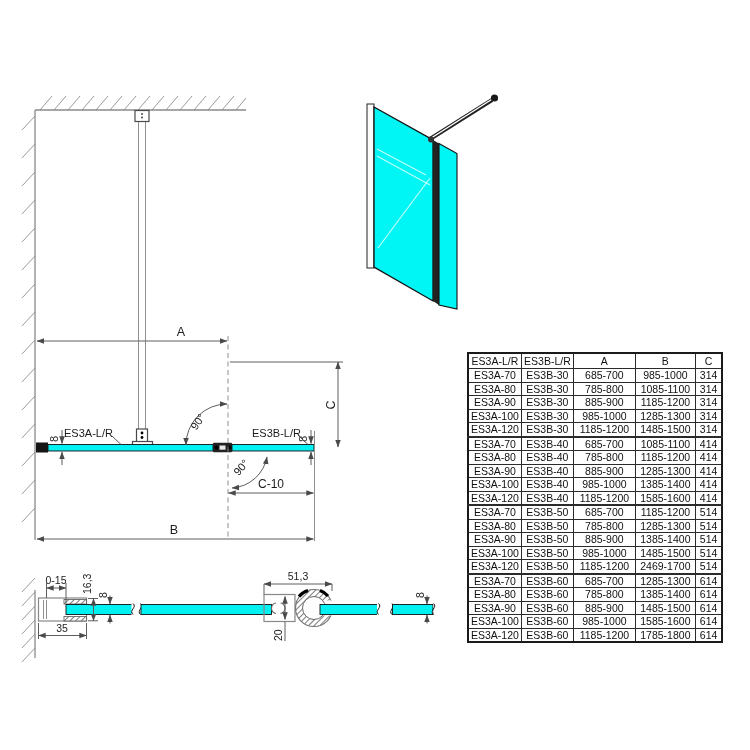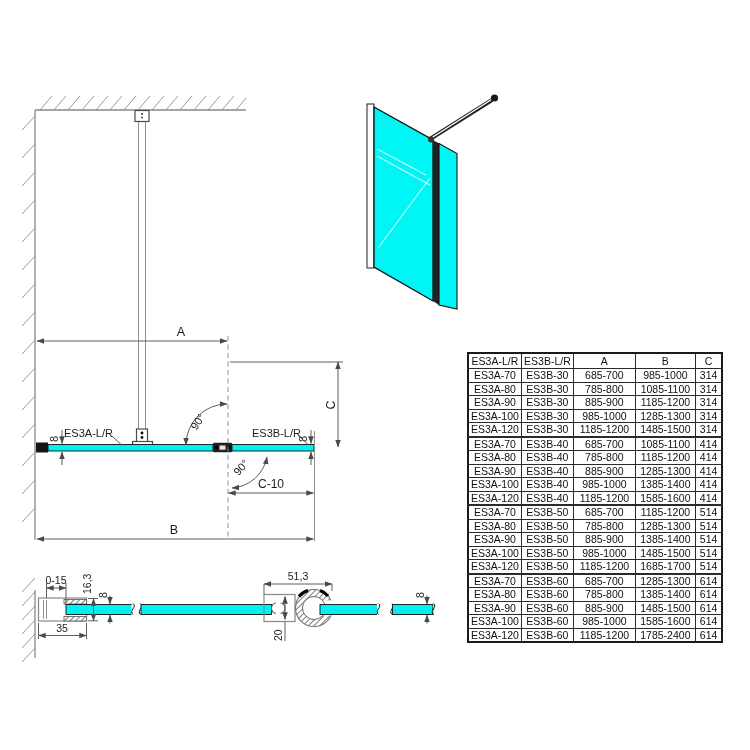--- a/index.html
+++ b/index.html
@@ -371,21 +371,21 @@
         <td>ES3A-100</td>
         <td>ES3B-50</td>
         <td>985-1000</td>
         <td>1485-1500</td>
         <td>514</td>
       </tr>
       <tr class="group-end">
         <td>ES3A-120</td>
         <td>ES3B-50</td>
         <td>1185-1200</td>
-        <td>1685-1700</td>
+        <td>2469-1700</td>
         <td>514</td>
       </tr>
       <tr>
         <td>ES3A-70</td>
         <td>ES3B-60</td>
         <td>685-700</td>
         <td>1285-1300</td>
         <td>614</td>
       </tr>
       <tr>
@@ -406,17 +406,17 @@
         <td>ES3A-100</td>
         <td>ES3B-60</td>
         <td>985-1000</td>
         <td>1585-1600</td>
         <td>614</td>
       </tr>
       <tr>
         <td>ES3A-120</td>
         <td>ES3B-60</td>
         <td>1185-1200</td>
-        <td>1785-2400</td>
+        <td>1785-1800</td>
         <td>614</td>
       </tr>
     </tbody>
 </table>
 
 </body></html>

